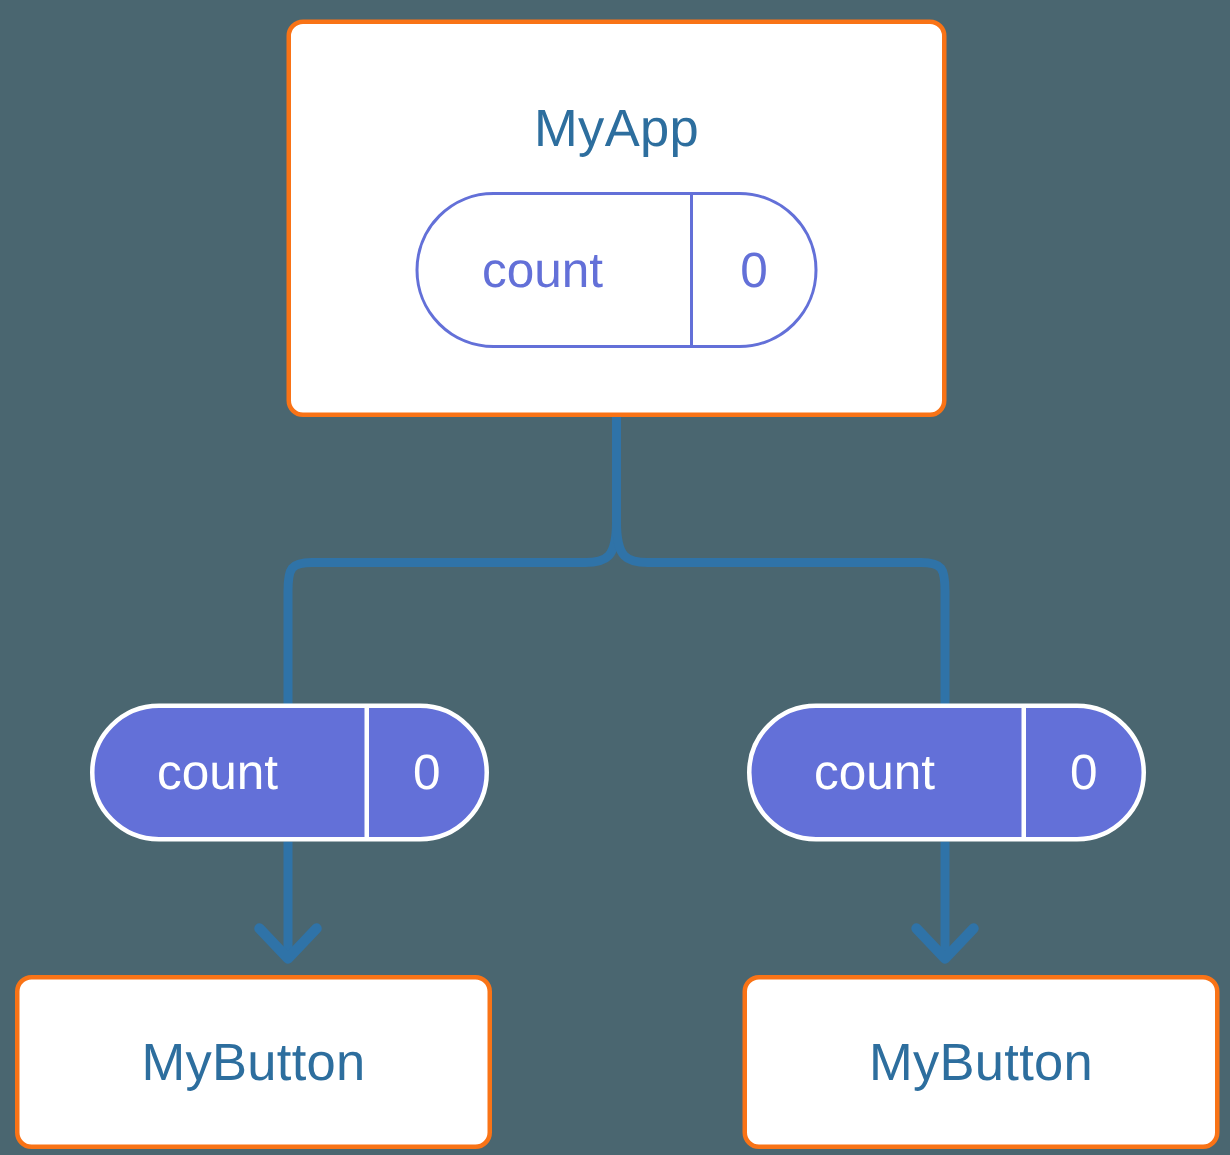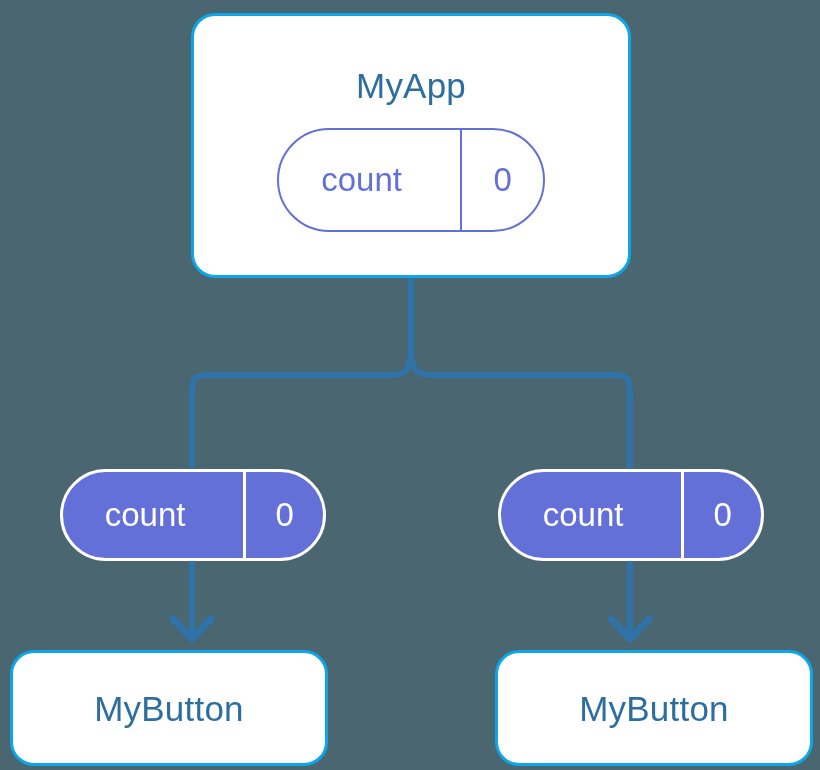--- a/index.html
+++ b/index.html
@@ -23,22 +23,22 @@
     left: 0;
     top: 0;
     width: 820px;
     height: 770px;
   }
 
   
   .comp-box {
     position: absolute;
     background: #ffffff;
-    border: 3px solid #0ea5e9;
-    border-radius: 24px;
+    border: 3px solid #f97316;
+    border-radius: 11px;
     box-sizing: border-box;
   }
   .comp-title {
     color: #2d6e9e;
     font-size: 35px;
     font-weight: 400;
     text-align: center;
     letter-spacing: 0.2px;
     white-space: nowrap;
   }

